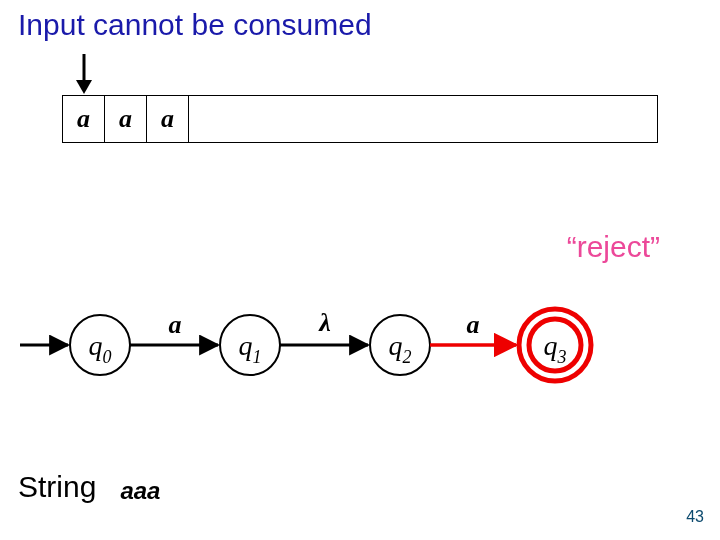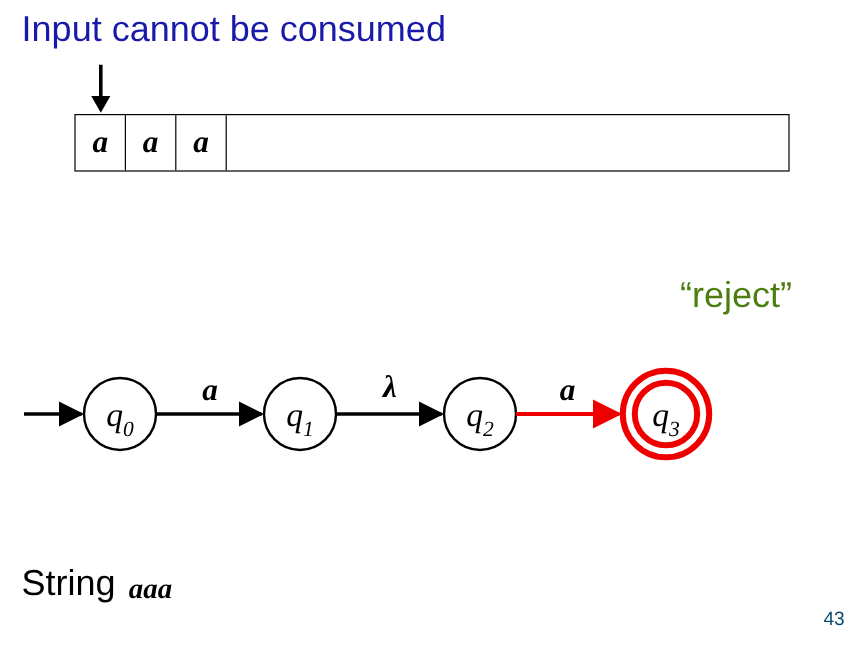--- a/index.html
+++ b/index.html
@@ -3,24 +3,24 @@
 <meta charset="utf-8">
 <style>
   * { box-sizing: border-box; margin: 0; padding: 0; }
   html, body { width: 720px; height: 540px; font-family: "Comic Sans MS", cursive, sans-serif; background: #fff; }
   .slide { position: relative; width: 720px; height: 540px; }
   .title { position: absolute; left: 18px; top: 8px; font-size: 30px; color: #1a1aaa; }
   .head-arrow { position: absolute; }
   .tape { position: absolute; left: 62px; top: 95px; width: 596px; height: 48px; border: 1.5px solid #000; display: flex; }
   .cell { width: 42px; height: 100%; border-right: 1px solid #000; display: flex; align-items: center; justify-content: center; font-family: "Times New Roman", serif; font-style: italic; font-size: 26px; font-weight: bold; }
   .cell:last-child { border-right: none; flex: 1; }
-  .reject { position: absolute; right: 60px; top: 230px; font-size: 30px; color: #4d7c0f; }
+  .reject { position: absolute; right: 60px; top: 230px; font-size: 30px; color: #ec4899; }
   .automaton { position: absolute; left: 10px; top: 285px; }
-  .footer { position: absolute; left: 18px; bottom: 36px; font-size: 30px; display: flex; align-items: baseline; gap: 5px; }
-  .aaa { font-family: Liberation Serif, serif; font-style: italic; font-weight: bold; font-size: 24px; padding: 0 6px; position: relative; top: 2px; }
+  .footer { position: absolute; left: 18px; bottom: 36px; font-size: 30px; display: flex; align-items: baseline; gap: 18px; }
+  .aaa { font-family: Liberation Sans, sans-serif; font-style: italic; font-weight: bold; font-size: 24px; padding: 0 6px; position: relative; top: 2px; }
   .pagenum { position: absolute; right: 16px; bottom: 14px; font-size: 16px; color: #0c4a6e; }
   .state-label { font-family: "Times New Roman", serif; font-style: italic; }
   .trans-label { font-family: "Times New Roman", serif; font-style: italic; font-size: 26px; font-weight: bold; }
 </style>
 </head>
 <body>
 
 <div class="slide">
   <div class="title">Input cannot be consumed</div>
 

